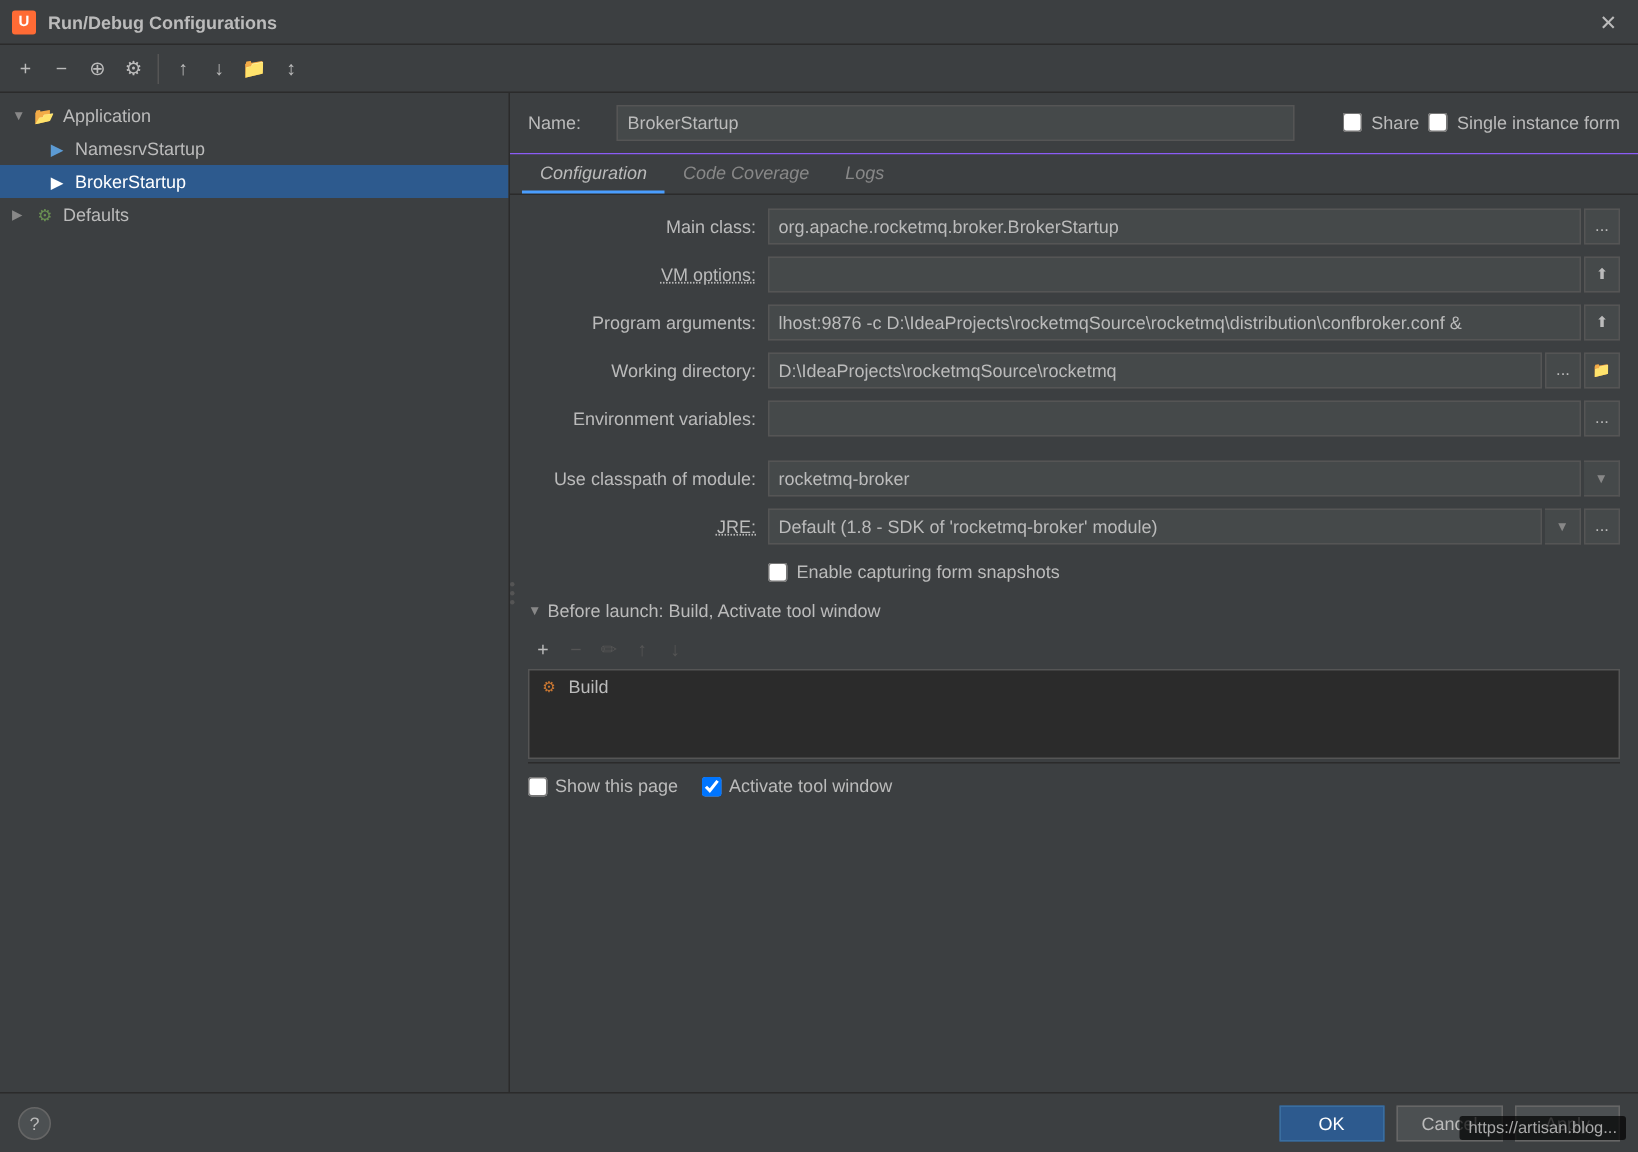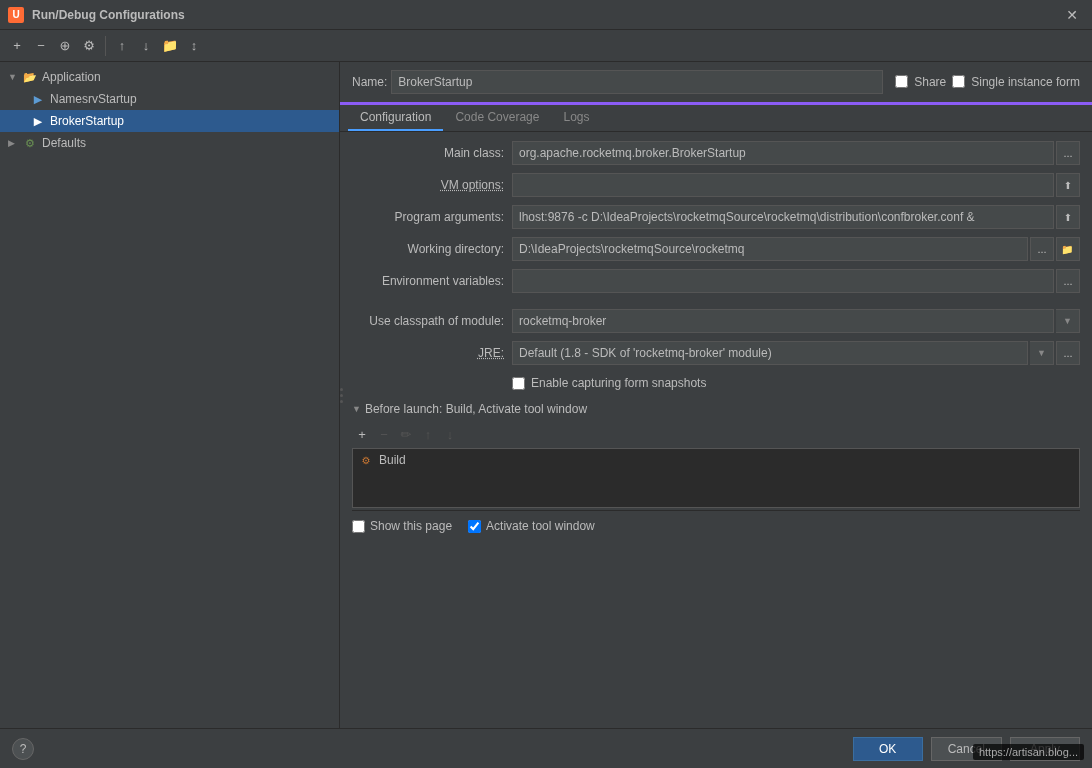--- a/index.html
+++ b/index.html
@@ -132,22 +132,22 @@
       display: flex;
       flex-direction: column;
       overflow: hidden;
     }
 
     
     .name-row {
       display: flex;
       align-items: center;
       padding: 8px 12px;
-      gap: 4px;
-      border-bottom: 3px solid #8b5cf6;
+      gap: 24px;
+      border-bottom: 1px solid #8b5cf6;
     }
     .name-label { color: #bbbbbb; font-size: 12px; }
     .name-input {
       flex: 1;
       background: #45494a;
       border: 1px solid #555;
       color: #bbbbbb;
       padding: 2px 6px;
       height: 24px;
       font-size: 12px;
@@ -162,20 +162,21 @@
     .share-area input[type="checkbox"] { cursor: pointer; }
     .share-label { color: #bbbbbb; font-size: 12px; }
 
     
     .tabs-bar {
       display: flex;
       align-items: center;
       border-bottom: 1px solid #2b2b2b;
       background: #3c3f41;
       padding: 0 8px;
+      font-style: italic;
     }
     .tab {
       padding: 5px 12px;
       cursor: pointer;
       font-size: 12px;
       color: #888;
       border-bottom: 2px solid transparent;
     }
     .tab.active {
       color: #bbbbbb;

